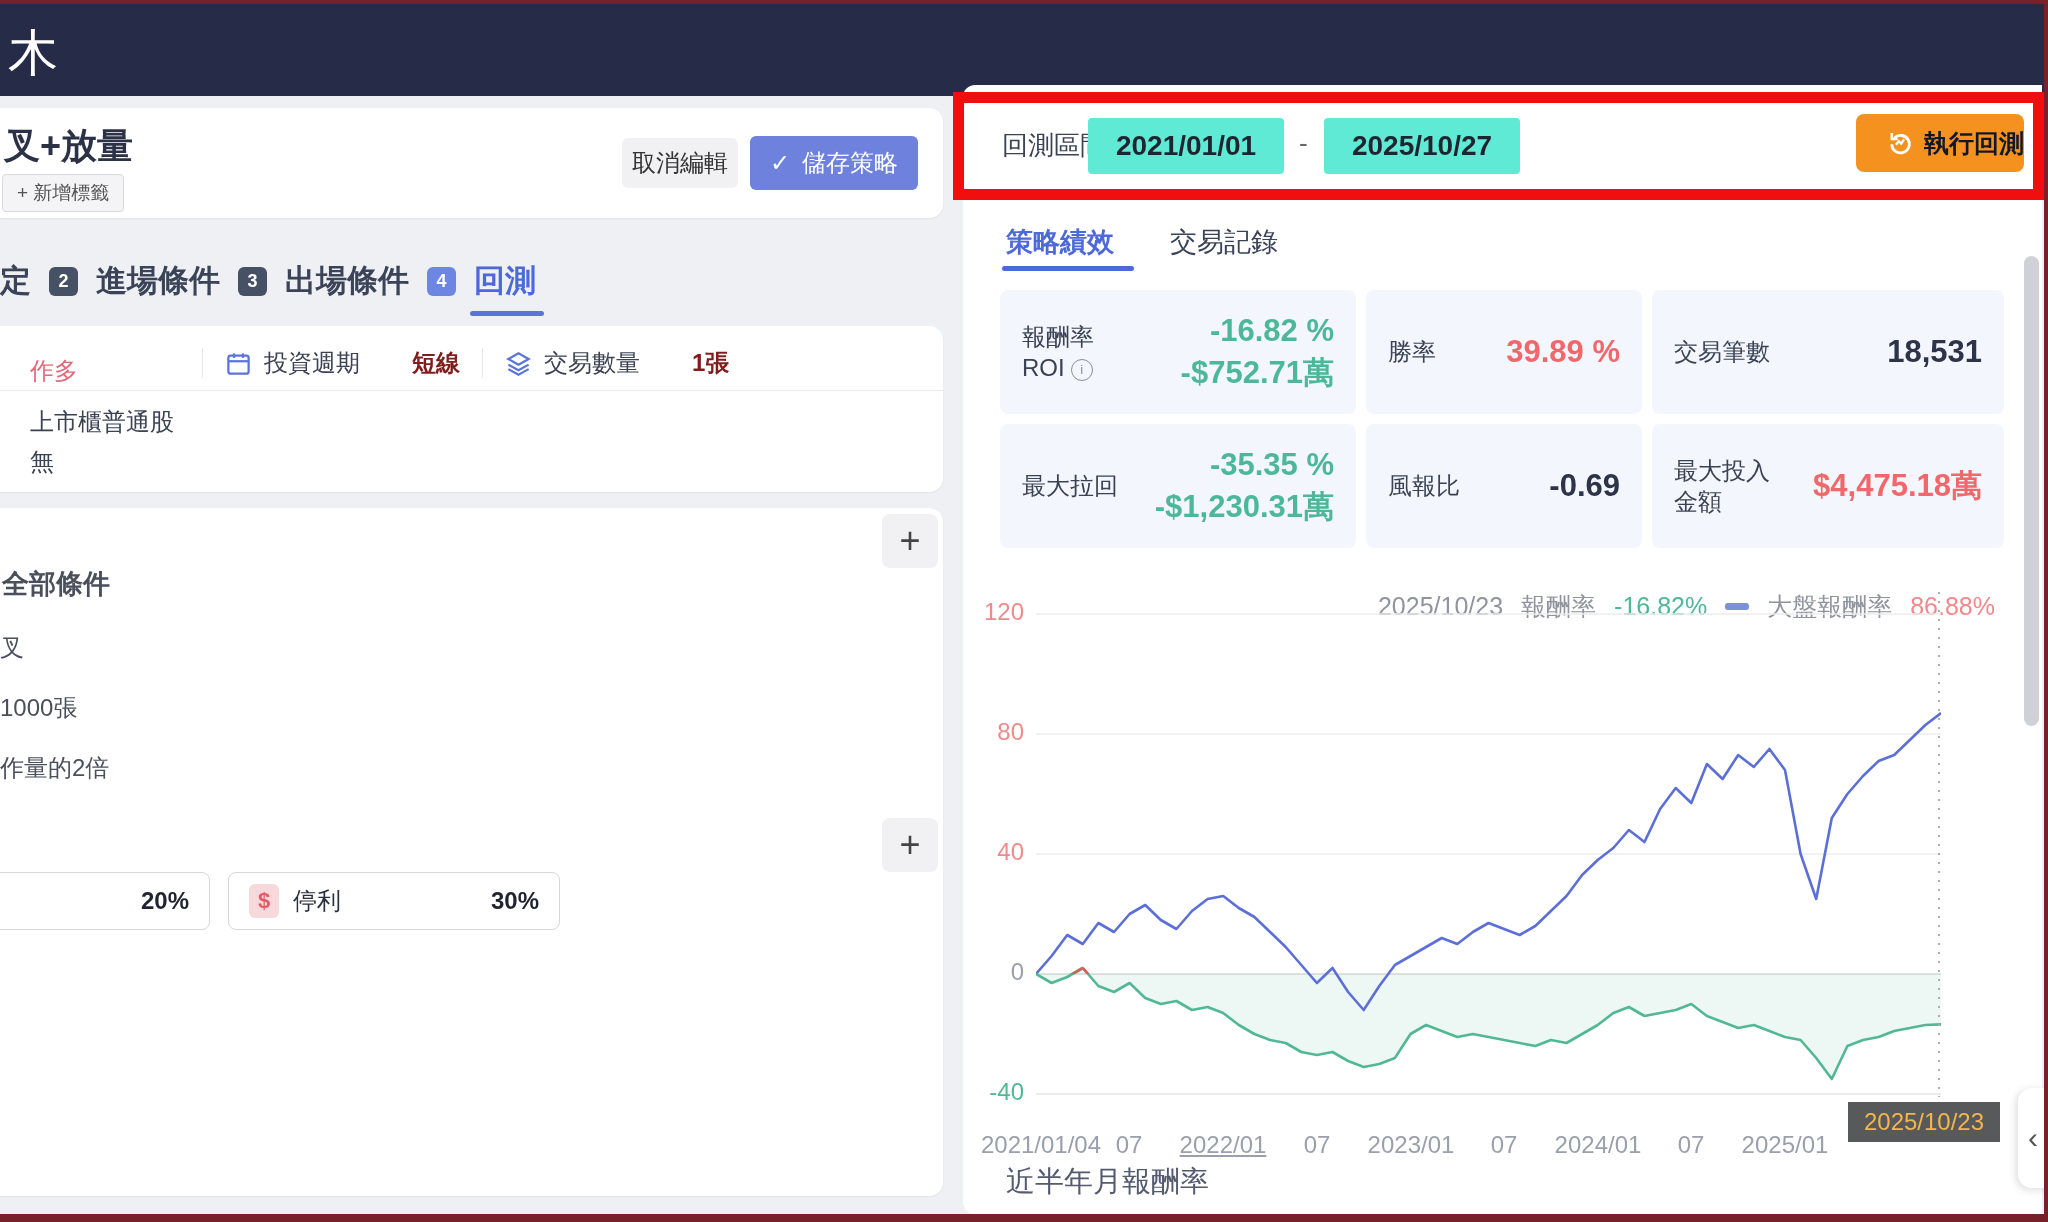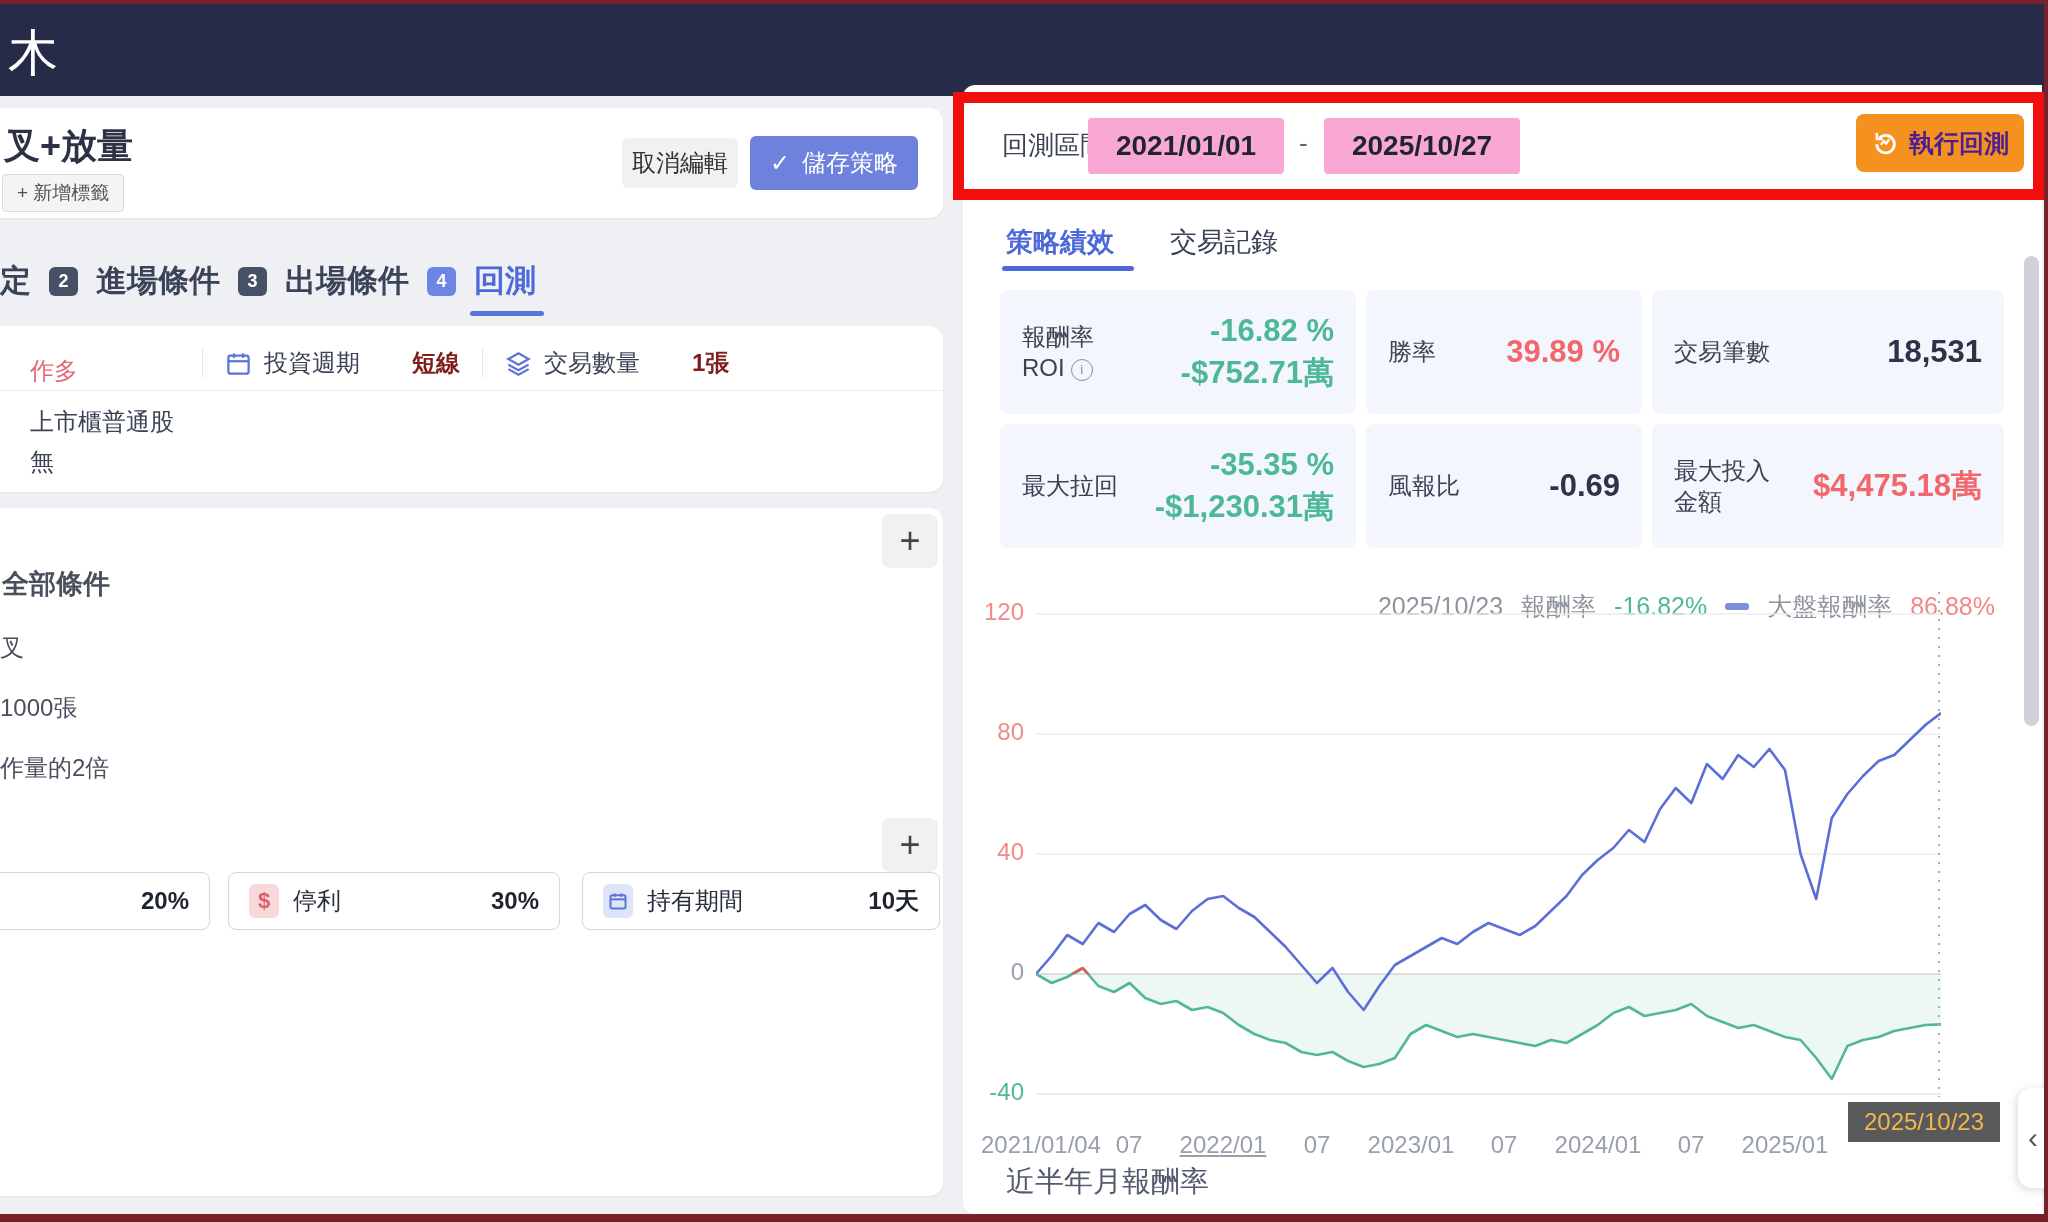--- a/index.html
+++ b/index.html
@@ -69,27 +69,27 @@
   .chip-icon{width:30px;height:34px;border-radius:6px;display:flex;align-items:center;justify-content:center;
              margin-right:14px;font-size:22px;font-weight:bold;}
   .dollar-bg{background:#f7d9dc;color:#e05c66;}
   .cal-bg{background:#dfe4f8;}
   .chip-val{margin-left:auto;font-weight:bold;color:#1f2430;}
 
   
   .right-card{left:963px;top:85px;width:1079px;height:1129px;background:#fff;border-radius:12px 0 0 12px;}
   .red-box{left:953px;top:92px;width:1091px;height:108px;border:11px solid #f10e0e;box-sizing:border-box;z-index:60;}
   .range-label{left:1002px;top:128px;font-size:26px;color:#3b4254;}
-  .date-chip{width:196px;height:56px;background:#f9a8d4;border-radius:4px;display:flex;align-items:center;
+  .date-chip{width:196px;height:56px;background:#5eead4;border-radius:4px;display:flex;align-items:center;
              justify-content:center;font-size:28px;font-weight:bold;color:#1f2430;cursor:pointer;}
   .date-from{left:1088px;top:118px;}
   .date-sep{left:1299px;top:128px;font-size:26px;color:#666;}
   .date-to{left:1324px;top:118px;}
-  .run-btn{left:1856px;top:114px;width:168px;height:58px;background:#f5921f;border-radius:8px;color:#4c1d95;
-           display:flex;align-items:center;justify-content:center;gap:10px;font-size:25px;font-weight:bold;cursor:pointer;}
+  .run-btn{left:1856px;top:114px;width:168px;height:58px;background:#f5921f;border-radius:8px;color:#0f172a;
+           display:flex;align-items:center;justify-content:flex-end;gap:10px;font-size:25px;font-weight:bold;cursor:pointer;}
 
   .tab1{left:1006px;top:224px;font-size:27px;font-weight:bold;color:#4d68d9;cursor:pointer;}
   .tab1-underline{left:1002px;top:266px;width:132px;height:5px;background:#4d68d9;border-radius:3px;}
   .tab2{left:1170px;top:224px;font-size:27px;color:#3a4358;cursor:pointer;}
   .scrollbar-thumb{left:2024px;top:256px;width:15px;height:470px;background:#cfd1d6;border-radius:8px;cursor:pointer;}
 
   
   .metric-card{position:absolute;background:#f3f6fc;border-radius:8px;display:flex;align-items:center;
                justify-content:space-between;padding:0 22px;box-sizing:border-box;}
   .mc0{left:1000px;top:290px;width:356px;height:124px;}
@@ -200,32 +200,20 @@
   <div class="abs plus-btn plus2">+</div>
 
   <div class="chip chip1">
     <span class="chip-val">20%</span>
   </div>
   <div class="chip chip2">
     <span class="chip-icon dollar-bg">$</span>
     <span>停利</span>
     <span class="chip-val">30%</span>
   </div>
-  <div class="chip chip3">
-    <span class="chip-icon cal-bg">
-      <svg width="20" height="20" viewBox="0 0 24 24" fill="none" stroke="#5b74d8" stroke-width="2.4">
-        <rect x="3" y="5" width="18" height="16" rx="2"></rect>
-          <line x1="3" y1="10" x2="21" y2="10"></line>
-          <line x1="8" y1="3" x2="8" y2="7"></line>
-          <line x1="16" y1="3" x2="16" y2="7"></line>
-      </svg>
-    </span>
-    <span>持有期間</span>
-    <span class="chip-val">10天</span>
-  </div>
 
   <section class="abs right-card"></section>
 
   <span class="abs range-label">回測區間</span>
   <div class="abs date-chip date-from">2021/01/01</div>
   <span class="abs date-sep">-</span>
   <div class="abs date-chip date-to">2025/10/27</div>
   <div class="abs run-btn">
     <svg width="28" height="28" viewBox="0 0 24 24" fill="none" stroke="#fff" stroke-width="2.4">
       <path d="M5 13 a7.5 7.5 0 1 0 2.2-5.3"></path>

